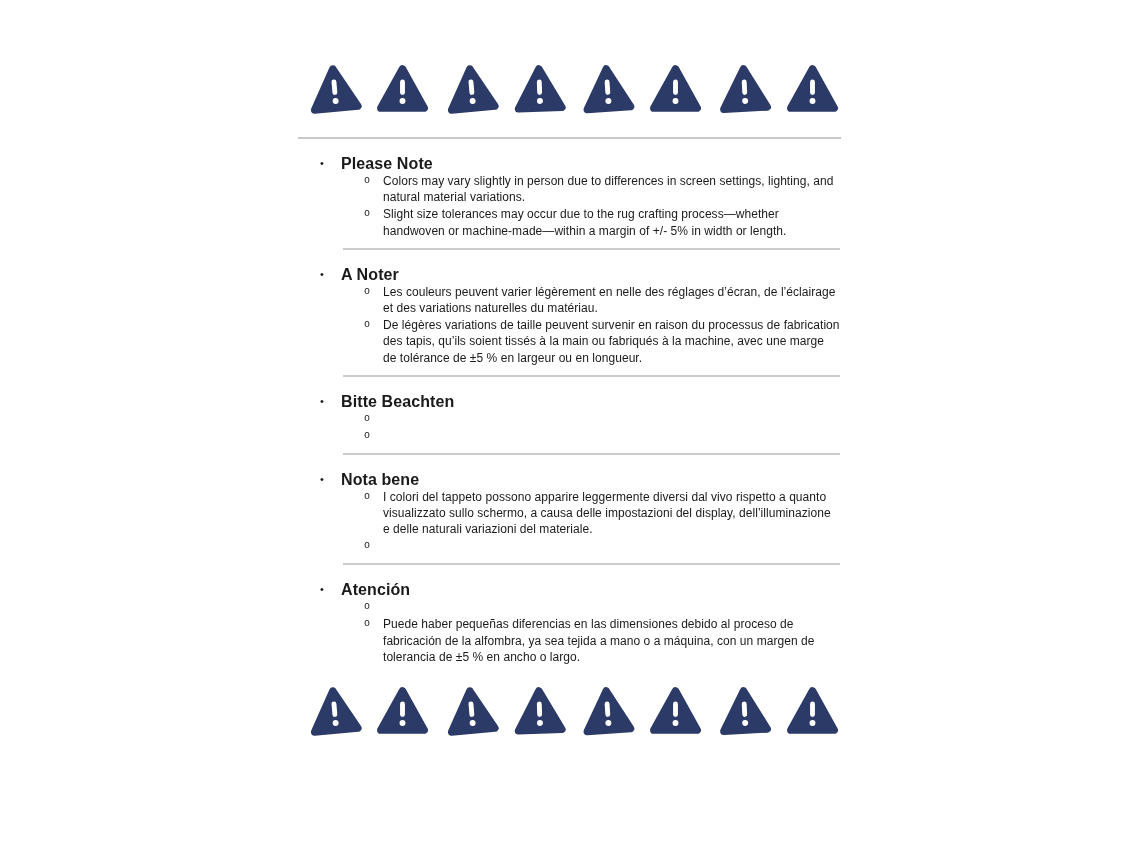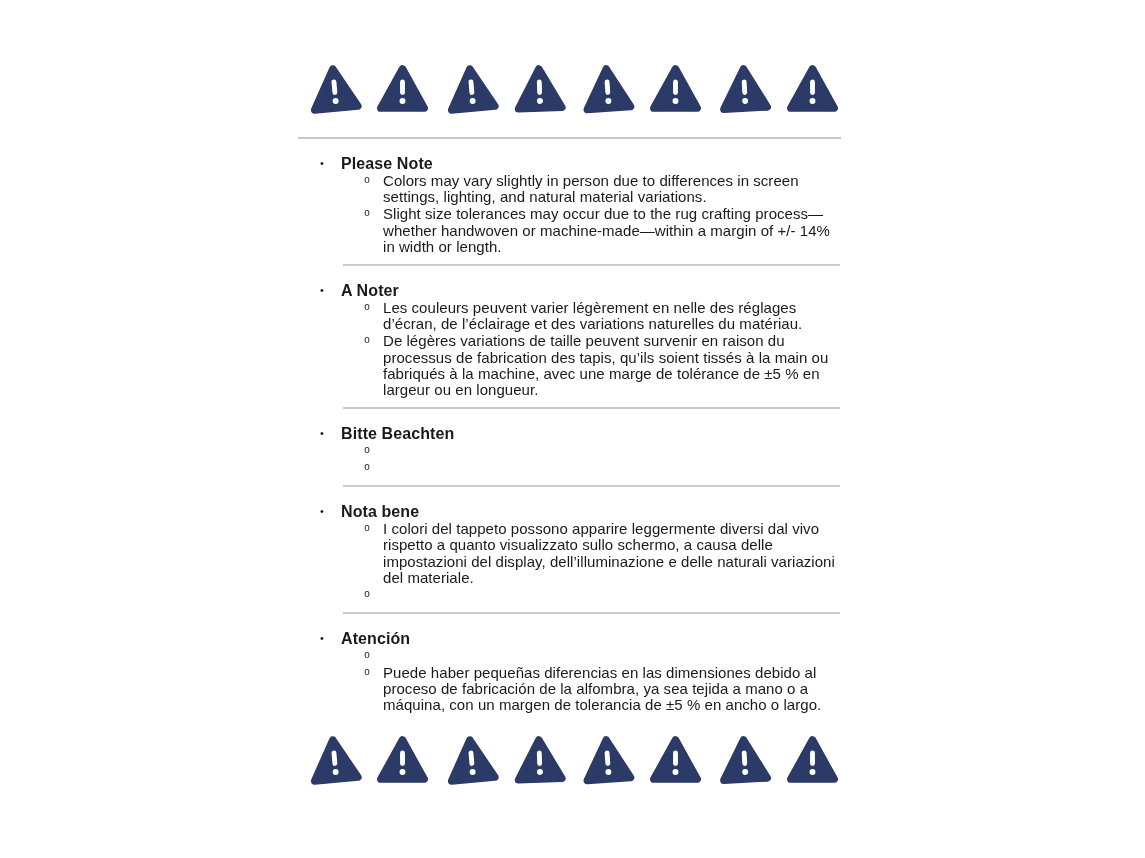--- a/index.html
+++ b/index.html
@@ -74,21 +74,21 @@
   }
   .sub-marker {
     width: 19px;
     flex: 0 0 19px;
     font-family: "Liberation Mono", monospace;
     font-size: 10px;
     line-height: 16px;
   }
   .sub-text {
     width: 457px;
-    font-size: 15px;
+    font-size: 12px;
     line-height: 16.2px;
     letter-spacing: 0.05px;
   }
   .bottom-tris { margin-top: 19px; }
 </style>
 </head>
 <body>
 
 <svg width="0" height="0" style="position:absolute" aria-hidden="true">
   <defs>
@@ -152,21 +152,21 @@
       <div class="section-head">
         <span class="bullet-marker">•</span>
         <span class="section-title">Please Note</span>
       </div>
       <div class="sub-bullet">
         <span class="sub-marker">o</span>
         <div class="sub-text">Colors may vary slightly in person due to differences in screen settings, lighting, and natural material variations.</div>
       </div>
       <div class="sub-bullet">
         <span class="sub-marker">o</span>
-        <div class="sub-text">Slight size tolerances may occur due to the rug crafting process—whether handwoven or machine-made—within a margin of +/- 14% in width or length.</div>
+        <div class="sub-text">Slight size tolerances may occur due to the rug crafting process—whether handwoven or machine-made—within a margin of +/- 5% in width or length.</div>
       </div>
       <hr class="section-divider">
     </div>
 
     <div class="section">
       <div class="section-head">
         <span class="bullet-marker">•</span>
         <span class="section-title">A Noter</span>
       </div>
       <div class="sub-bullet">

